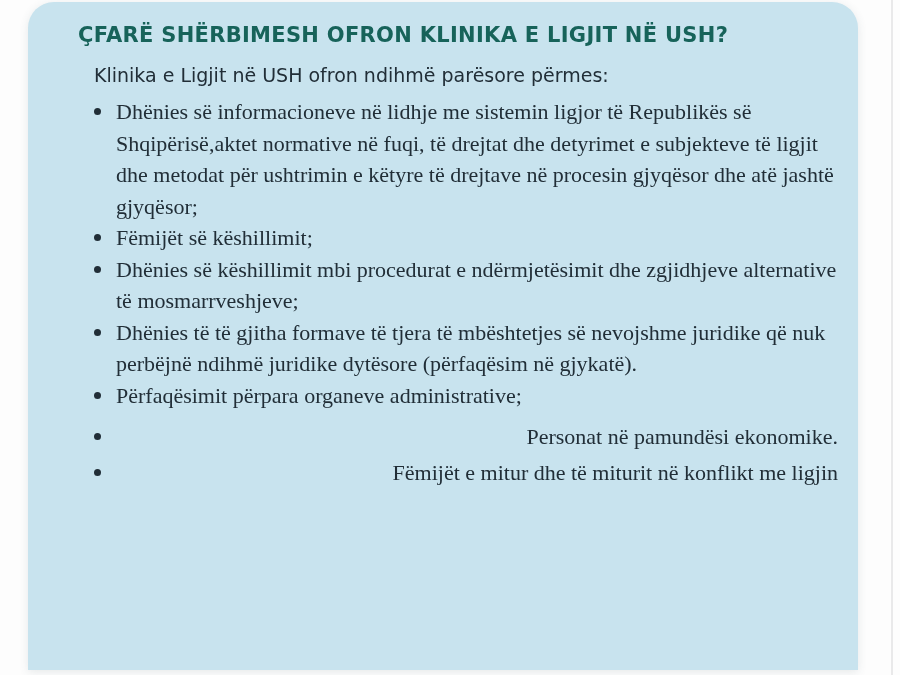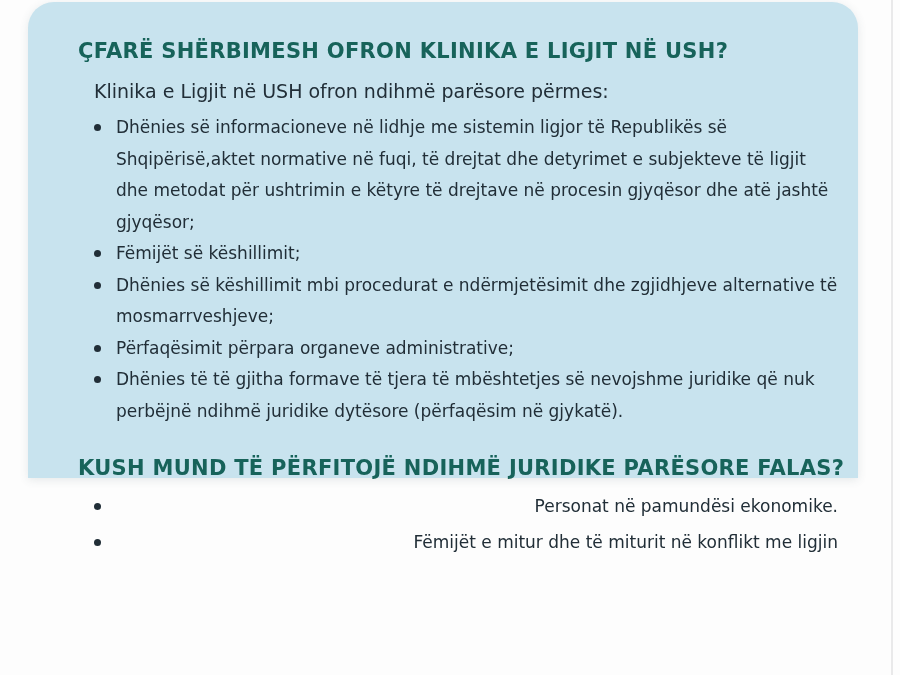--- a/index.html
+++ b/index.html
@@ -14,25 +14,25 @@
   .page {
     position: relative;
     width: 900px;
     height: 675px;
   }
   .card {
     position: absolute;
     left: 28px;
     top: 2px;
     width: 830px;
-    height: 476px;
+    height: 668px;
     box-sizing: border-box;
     background: #c8e3ee;
     border-radius: 26px 26px 0 0;
-    padding: 28px 20px 0 50px;
+    padding: 12px 20px 0 50px;
     box-shadow: 0 2px 10px rgba(60, 80, 90, 0.12);
   }
   .edge-line {
     position: absolute;
     right: 7px;
     top: 0;
     bottom: 0;
     width: 2px;
     background: #e9e9ea;
   }
@@ -55,23 +55,24 @@
     color: #212e37;
   }
   ul.list {
     list-style: none;
     margin: 6px 0 0 0;
     padding: 0;
   }
   ul.list li {
     position: relative;
     padding-left: 38px;
-    font-size: 17px;
+    font-size: 22px;
     line-height: 31.5px;
     color: #212e37;
+    font-family: Liberation Serif, serif;
   }
   .dot {
     position: absolute;
     left: 16px;
     top: 12px;
     width: 7px;
     height: 7px;
     border-radius: 50%;
     background: #212e37;
   }
@@ -85,25 +86,24 @@
   <div class="card">
 
     <h1 class="sec-heading">ÇFARË SHËRBIMESH OFRON KLINIKA E LIGJIT NË USH?</h1>
 
     <p class="intro">Klinika e Ligjit në USH ofron ndihmë parësore përmes:</p>
 
     <ul class="list list-one">
       <li><span class="dot"></span><span>Dhënies së informacioneve në lidhje me sistemin ligjor të Republikës së Shqipërisë,aktet normative në fuqi, të drejtat dhe detyrimet e subjekteve të ligjit dhe metodat për ushtrimin e këtyre të drejtave në procesin gjyqësor dhe atë jashtë gjyqësor;</span></li>
       <li><span class="dot"></span><span>Fëmijët së këshillimit;</span></li>
       <li><span class="dot"></span><span>Dhënies së këshillimit mbi procedurat e ndërmjetësimit dhe zgjidhjeve alternative të mosmarrveshjeve;</span></li>
+      <li><span class="dot"></span><span>Dhënies të të gjitha formave të tjera të mbështetjes së nevojshme juridike që nuk perbëjnë ndihmë juridike dytësore (përfaqësim në gjykatë).</span></li>
       <li><span class="dot"></span><span>Përfaqësimit përpara organeve administrative;</span></li>
-      <li><span class="dot"></span><span>Dhënies të të gjitha formave të tjera të mbështetjes së nevojshme juridike që nuk perbëjnë ndihmë juridike dytësore (përfaqësim në gjykatë).</span></li>
     </ul>
 
-    <h2 class="sec-heading">KUSH MUND TË PËRFITOJË NDIHMË JURIDIKE PARËSORE FALAS?</h2>
 
     <ul class="list list-two">
       <li><span class="dot"></span><span>Personat në pamundësi ekonomike.</span></li>
       <li><span class="dot"></span><span>Fëmijët e mitur dhe të miturit në konflikt me ligjin</span></li>
     </ul>
 
   </div>
   <div class="edge-line"></div>
 </div>
 

